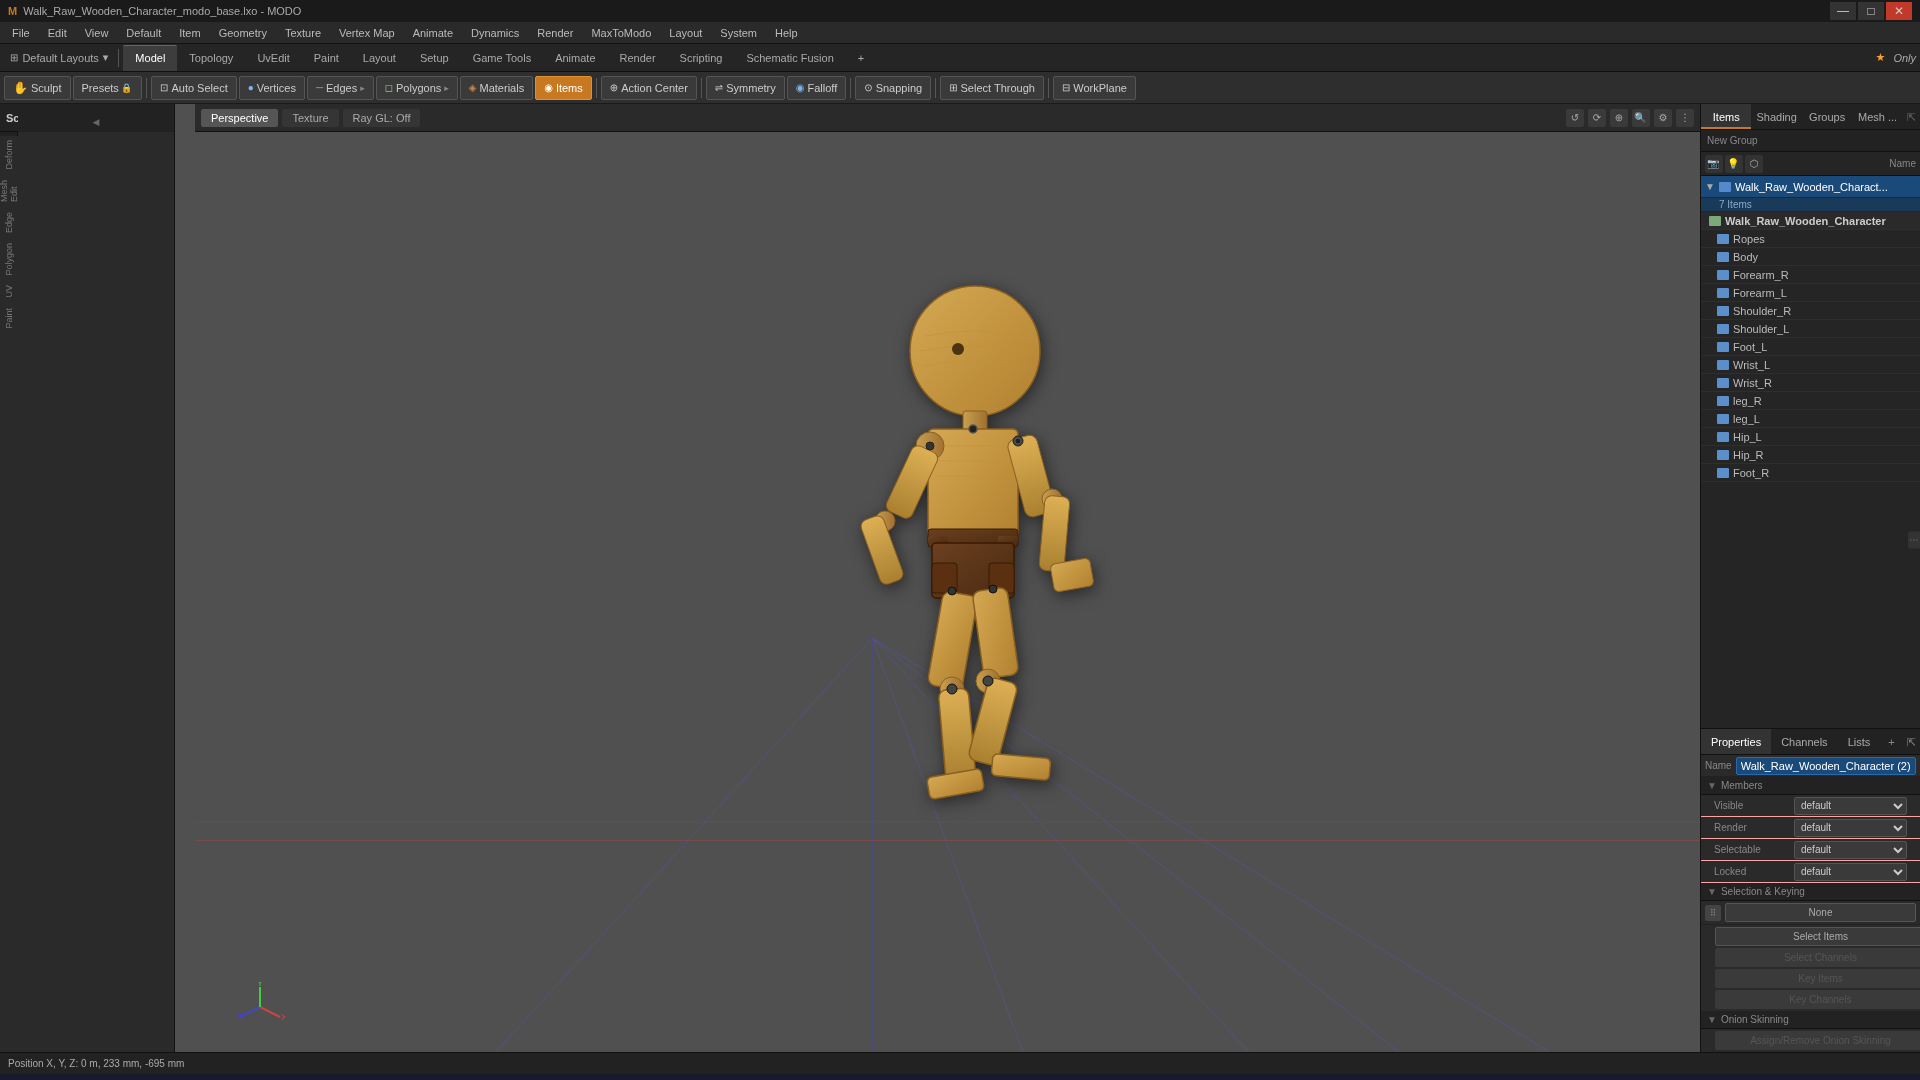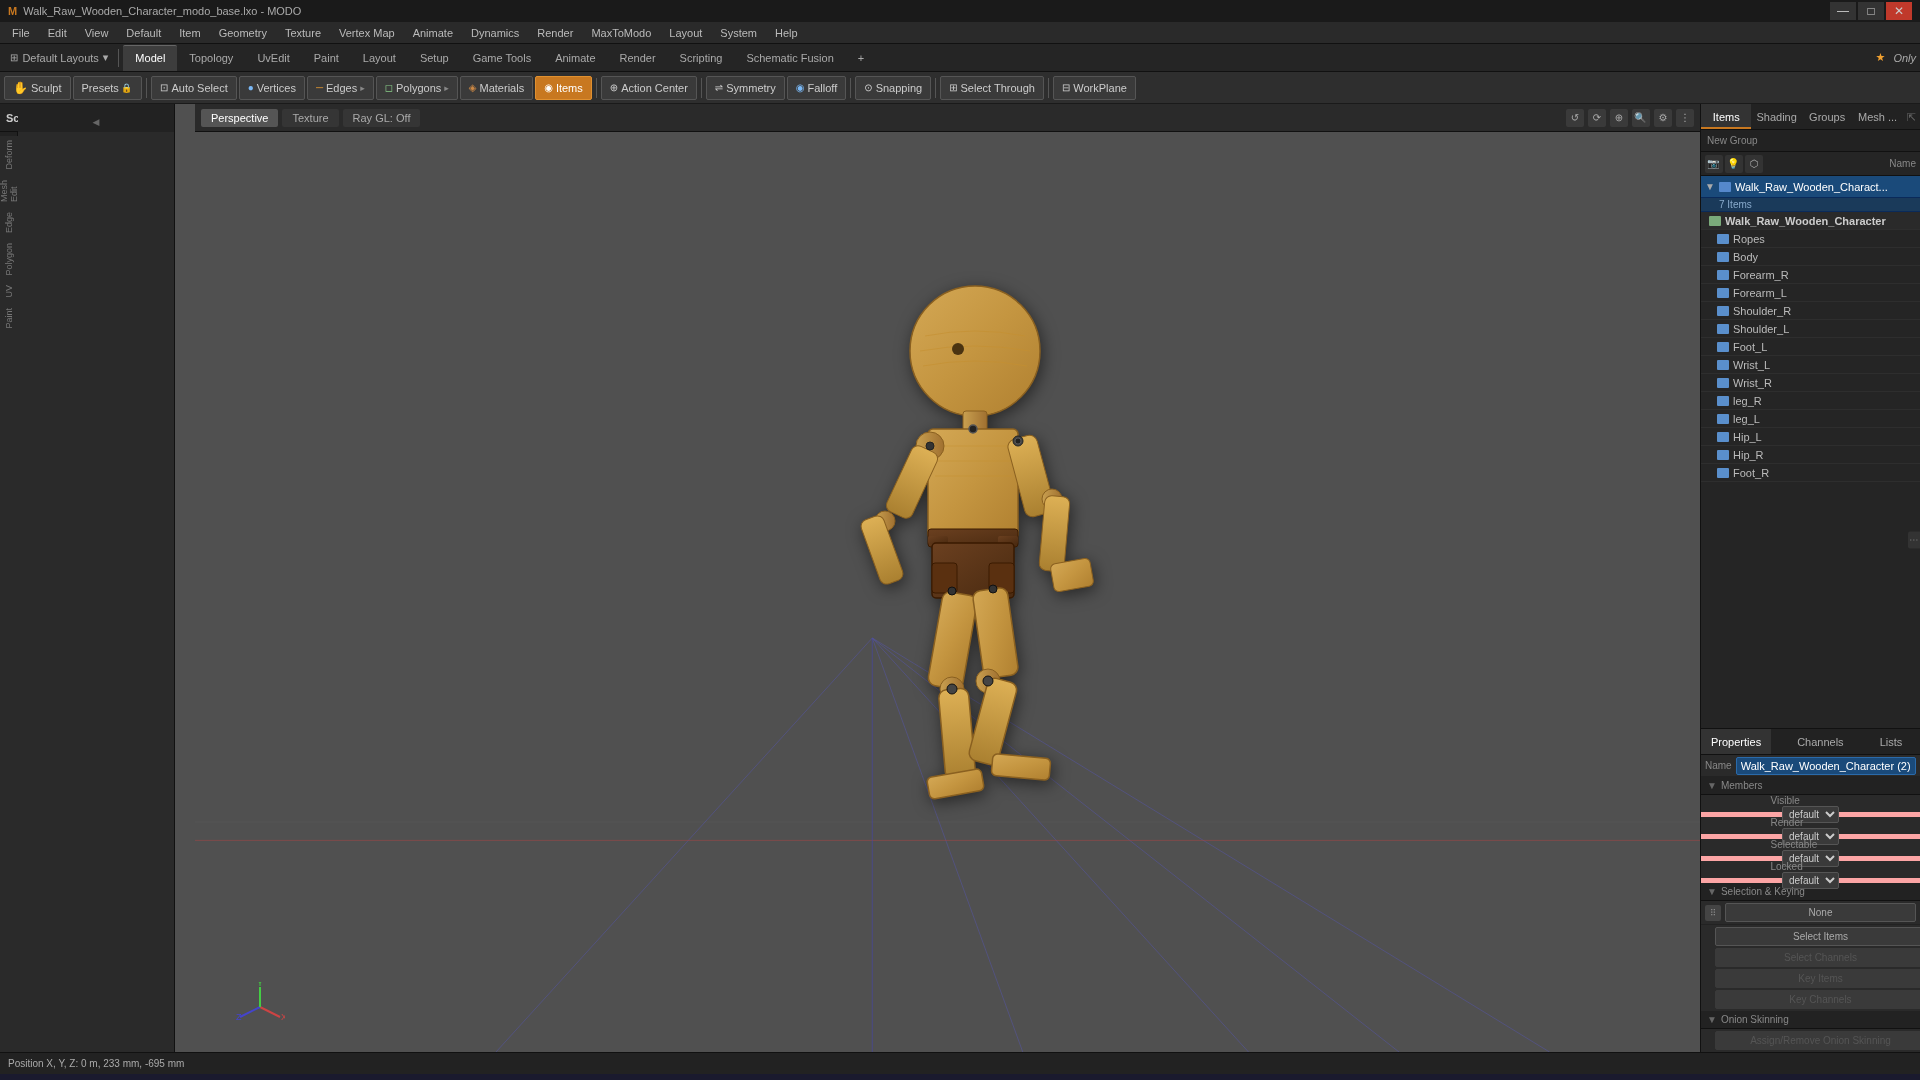--- a/index.html
+++ b/index.html
@@ -65,27 +65,27 @@
     .rp-tb-icon { width: 18px; height: 18px; background: #333; border-radius: 2px; display: flex; align-items: center; justify-content: center; font-size: 10px; color: #aaa; cursor: pointer; }
 
     #rp-tree { flex: 1; overflow-y: auto; background: #252525; }
     .tree-item { padding: 2px 4px 2px 16px; font-size: 11px; color: #bbb; display: flex; align-items: center; gap: 4px; cursor: pointer; height: 18px; border-bottom: 1px solid #2e2e2e; }
     .tree-item-parent { padding-left: 8px; font-weight: bold; color: #ccc; background: #2a2a2a; }
     .item-icon-box { width: 12px; height: 10px; background: #5a8fcc; border-radius: 1px; display: inline-block; }
     .item-icon-box2 { width: 12px; height: 10px; background: #7aaa7a; border-radius: 1px; display: inline-block; }
 
     
     #props-panel { border-top: 1px solid #111; background: #2a2a2a; }
-    #props-tabs { height: 26px; display: flex; background: #222; border-bottom: 1px solid #111; gap: 16px; }
+    #props-tabs { height: 26px; display: flex; background: #222; border-bottom: 1px solid #111; }
     .props-tab { padding: 0 10px; line-height: 26px; font-size: 11px; color: #aaa; cursor: pointer; }
     .props-tab.active { background: #333; color: #fff; }
     #props-add { margin-left: auto; padding: 0 8px; line-height: 26px; color: #888; cursor: pointer; }
     #props-expand { padding: 0 4px; line-height: 26px; color: #888; cursor: pointer; }
 
-    .props-row { display: flex; align-items: center; height: 22px; border-bottom: 5px solid #fca5a5; padding: 0 0; flex-direction: column; }
+    .props-row { display: flex; align-items: center; height: 22px; border-bottom: 1px solid #fca5a5; padding: 0 13px; }
     .props-label { width: 80px; font-size: 10px; color: #888; flex-shrink: 0; }
     .props-select { flex: 1; background: #3a3a3a; border: 1px solid #555; color: #ccc; font-size: 10px; padding: 1px 2px; border-radius: 2px; height: 18px; }
 
     .props-section { padding: 3px 6px; background: #222; font-size: 10px; color: #888; border-bottom: 1px solid #111; display: flex; align-items: center; gap: 4px; }
     .props-section-arrow { color: #666; }
 
     .props-name-row { display: flex; align-items: center; height: 22px; border-bottom: 1px solid #222; padding: 0 4px; }
     .props-name-label { font-size: 10px; color: #888; margin-right: 4px; }
     .props-name-input { flex: 1; background: #1a4a7a; border: 1px solid #2a6aaa; color: #fff; font-size: 11px; padding: 1px 4px; border-radius: 2px; height: 18px; }
 

